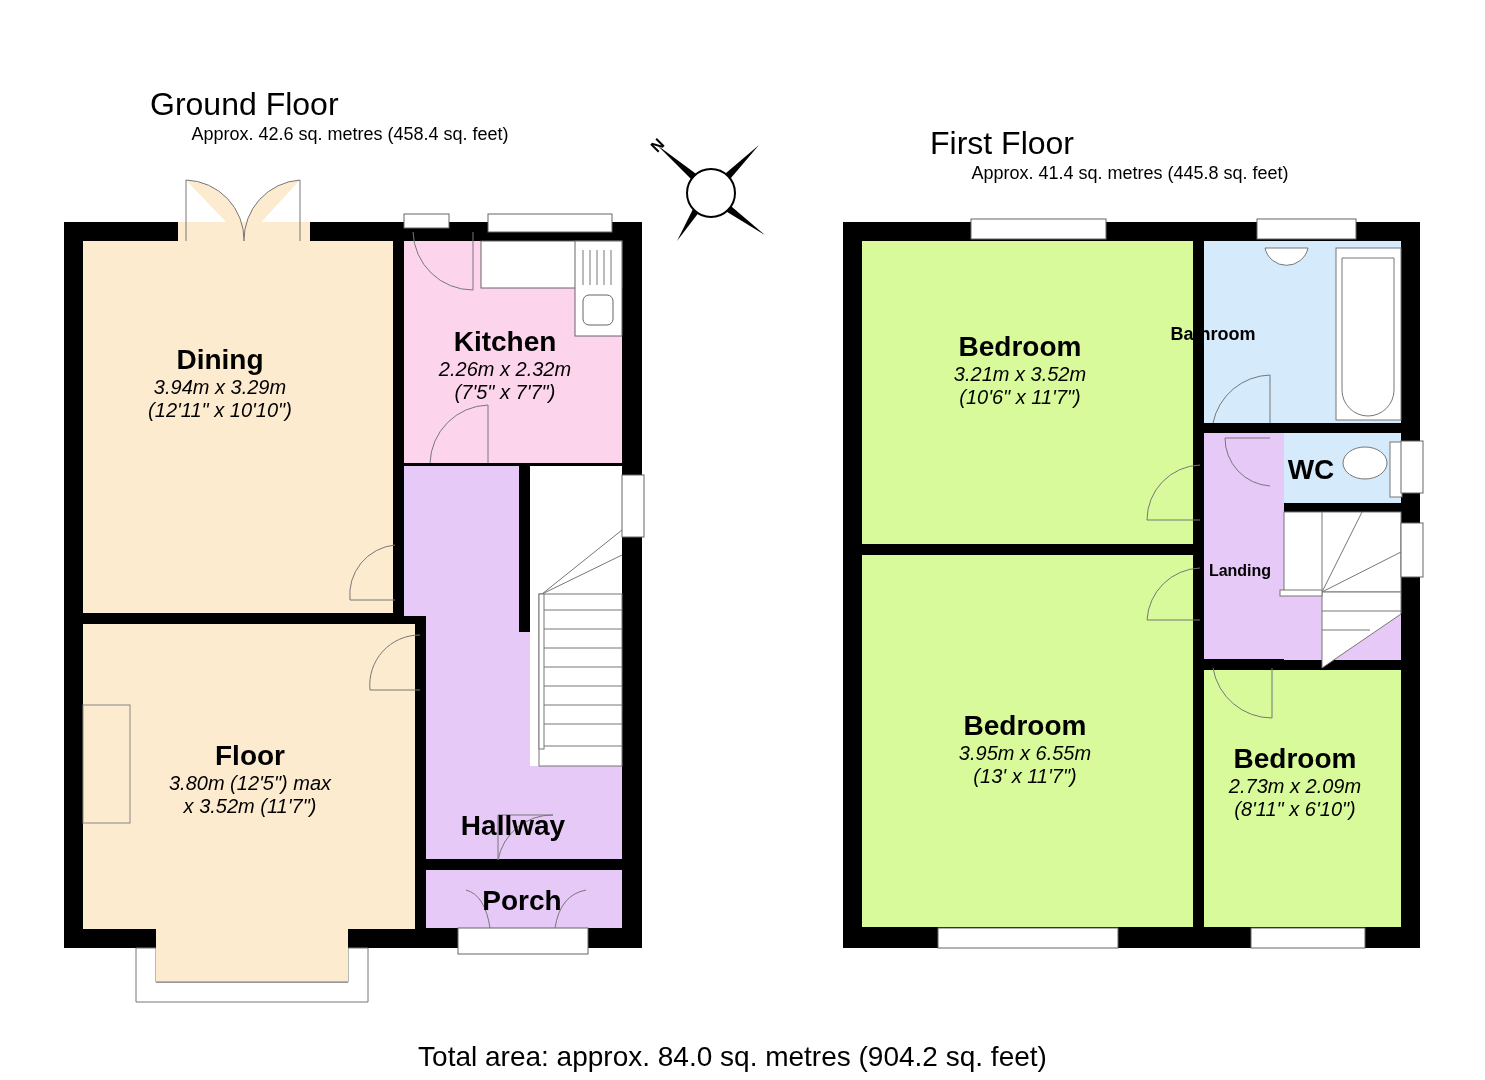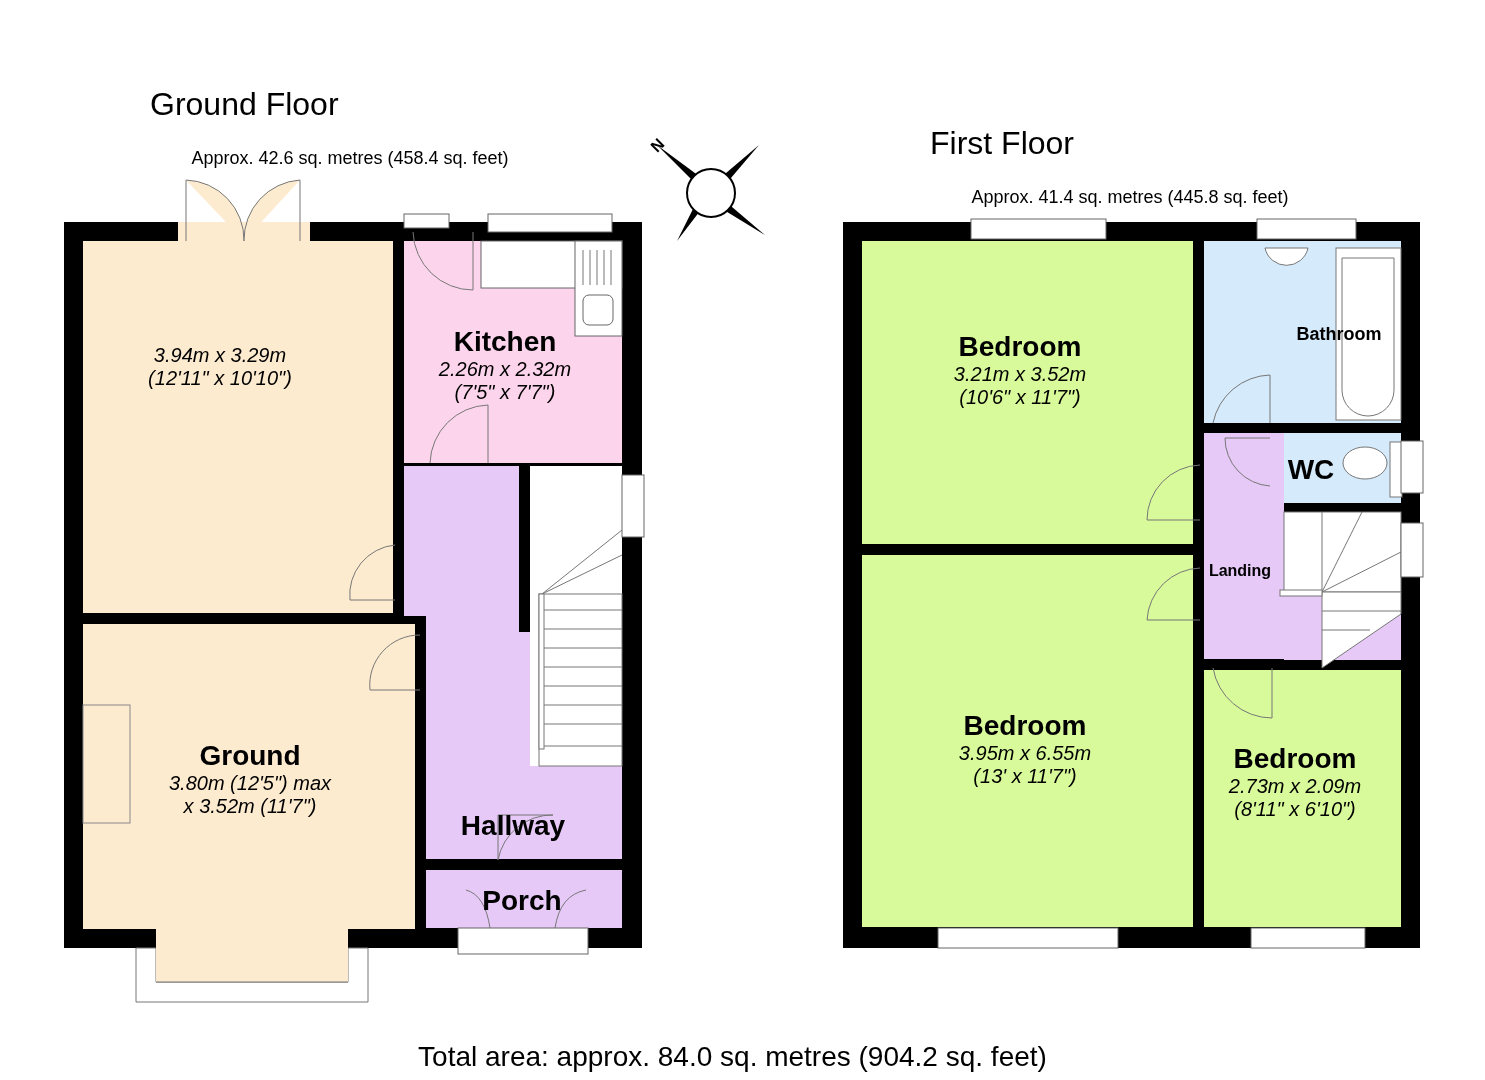--- a/index.html
+++ b/index.html
@@ -1,19 +1,19 @@
 <!DOCTYPE html>
 <html><head>
 <meta charset="utf-8">
 <style>
   html, body { margin: 0; padding: 0; background: #ffffff; }
   body { width: 1485px; height: 1080px; position: relative; overflow: hidden;
          font-family: "Liberation Sans", sans-serif; color: #000; }
   .floor-title { position: absolute; font-weight: normal; font-size: 32px; line-height: 1; }
-  .floor-sub { position: absolute; text-align: center; font-size: 18px; line-height: 1; margin-top: 24px; }
+  .floor-sub { position: absolute; text-align: center; font-size: 18px; line-height: 1; }
   .room-label { position: absolute; text-align: center; line-height: 1.15; pointer-events: none; }
   .room-label .name { font-weight: bold; font-size: 28px; display: block; }
   .room-label .name.sm { font-size: 18px; }
   .room-label .name.xs { font-size: 16px; }
   .room-label .dim { font-size: 20px; display: block; font-style: italic; }
   .total { position: absolute; left: 0; width: 1465px; top: 1041px; text-align: center; font-size: 28px; }
   svg.plan { position: absolute; left: 0; top: 0; }
 </style>
 </head>
 <body>
@@ -143,30 +143,31 @@
       <path d="M1200,465 A55,55 0 0 0 1147,520 L1200,520"></path>
       <path d="M1200,568 A55,55 0 0 0 1147,620 L1200,620"></path>
       <path d="M1213,423 A60,60 0 0 1 1270,375 L1270,423"></path>
       <path d="M1225,438 L1270,438 M1225,438 A48,48 0 0 0 1270,486"></path>
       <path d="M1213,668 A60,60 0 0 0 1272,718 L1272,668"></path>
     </g>
   </g>
 </svg>
 
 <div class="room-label" style="left:100px;width:240px;top:344px;">
+  <span class="name">Dining</span>
   <span class="dim">3.94m x 3.29m</span>
   <span class="dim">(12'11" x 10'10")</span>
 </div>
 <div class="room-label" style="left:400px;width:210px;top:326px;">
   <span class="name">Kitchen</span>
   <span class="dim">2.26m x 2.32m</span>
   <span class="dim">(7'5" x 7'7")</span>
 </div>
 <div class="room-label" style="left:130px;width:240px;top:740px;">
-  <span class="name">Ground</span>
+  <span class="name">Floor</span>
   <span class="dim">3.80m (12'5") max</span>
   <span class="dim">x 3.52m (11'7")</span>
 </div>
 <div class="room-label" style="left:433px;width:160px;top:762px;margin-top:48px;">
   <span class="name">Hallway</span>
 </div>
 <div class="room-label" style="left:442px;width:160px;top:885px;">
   <span class="name">Porch</span>
 </div>
 
@@ -178,21 +179,21 @@
 <div class="room-label" style="left:905px;width:240px;top:710px;">
   <span class="name">Bedroom</span>
   <span class="dim">3.95m x 6.55m</span>
   <span class="dim">(13' x 11'7")</span>
 </div>
 <div class="room-label" style="left:1205px;width:180px;top:743px;">
   <span class="name">Bedroom</span>
   <span class="dim">2.73m x 2.09m</span>
   <span class="dim">(8'11" x 6'10")</span>
 </div>
-<div class="room-label" style="left:1274px;width:130px;top:324px;">
+<div class="room-label" style="left:1148px;width:130px;top:324px;">
   <span class="name sm">Bathroom</span>
 </div>
 <div class="room-label" style="left:1276px;width:70px;top:454px;">
   <span class="name">WC</span>
 </div>
 <div class="room-label" style="left:1200px;width:80px;top:562px;">
   <span class="name xs">Landing</span>
 </div>
 
 <div class="total">Total area: approx. 84.0 sq. metres (904.2 sq. feet)</div>

